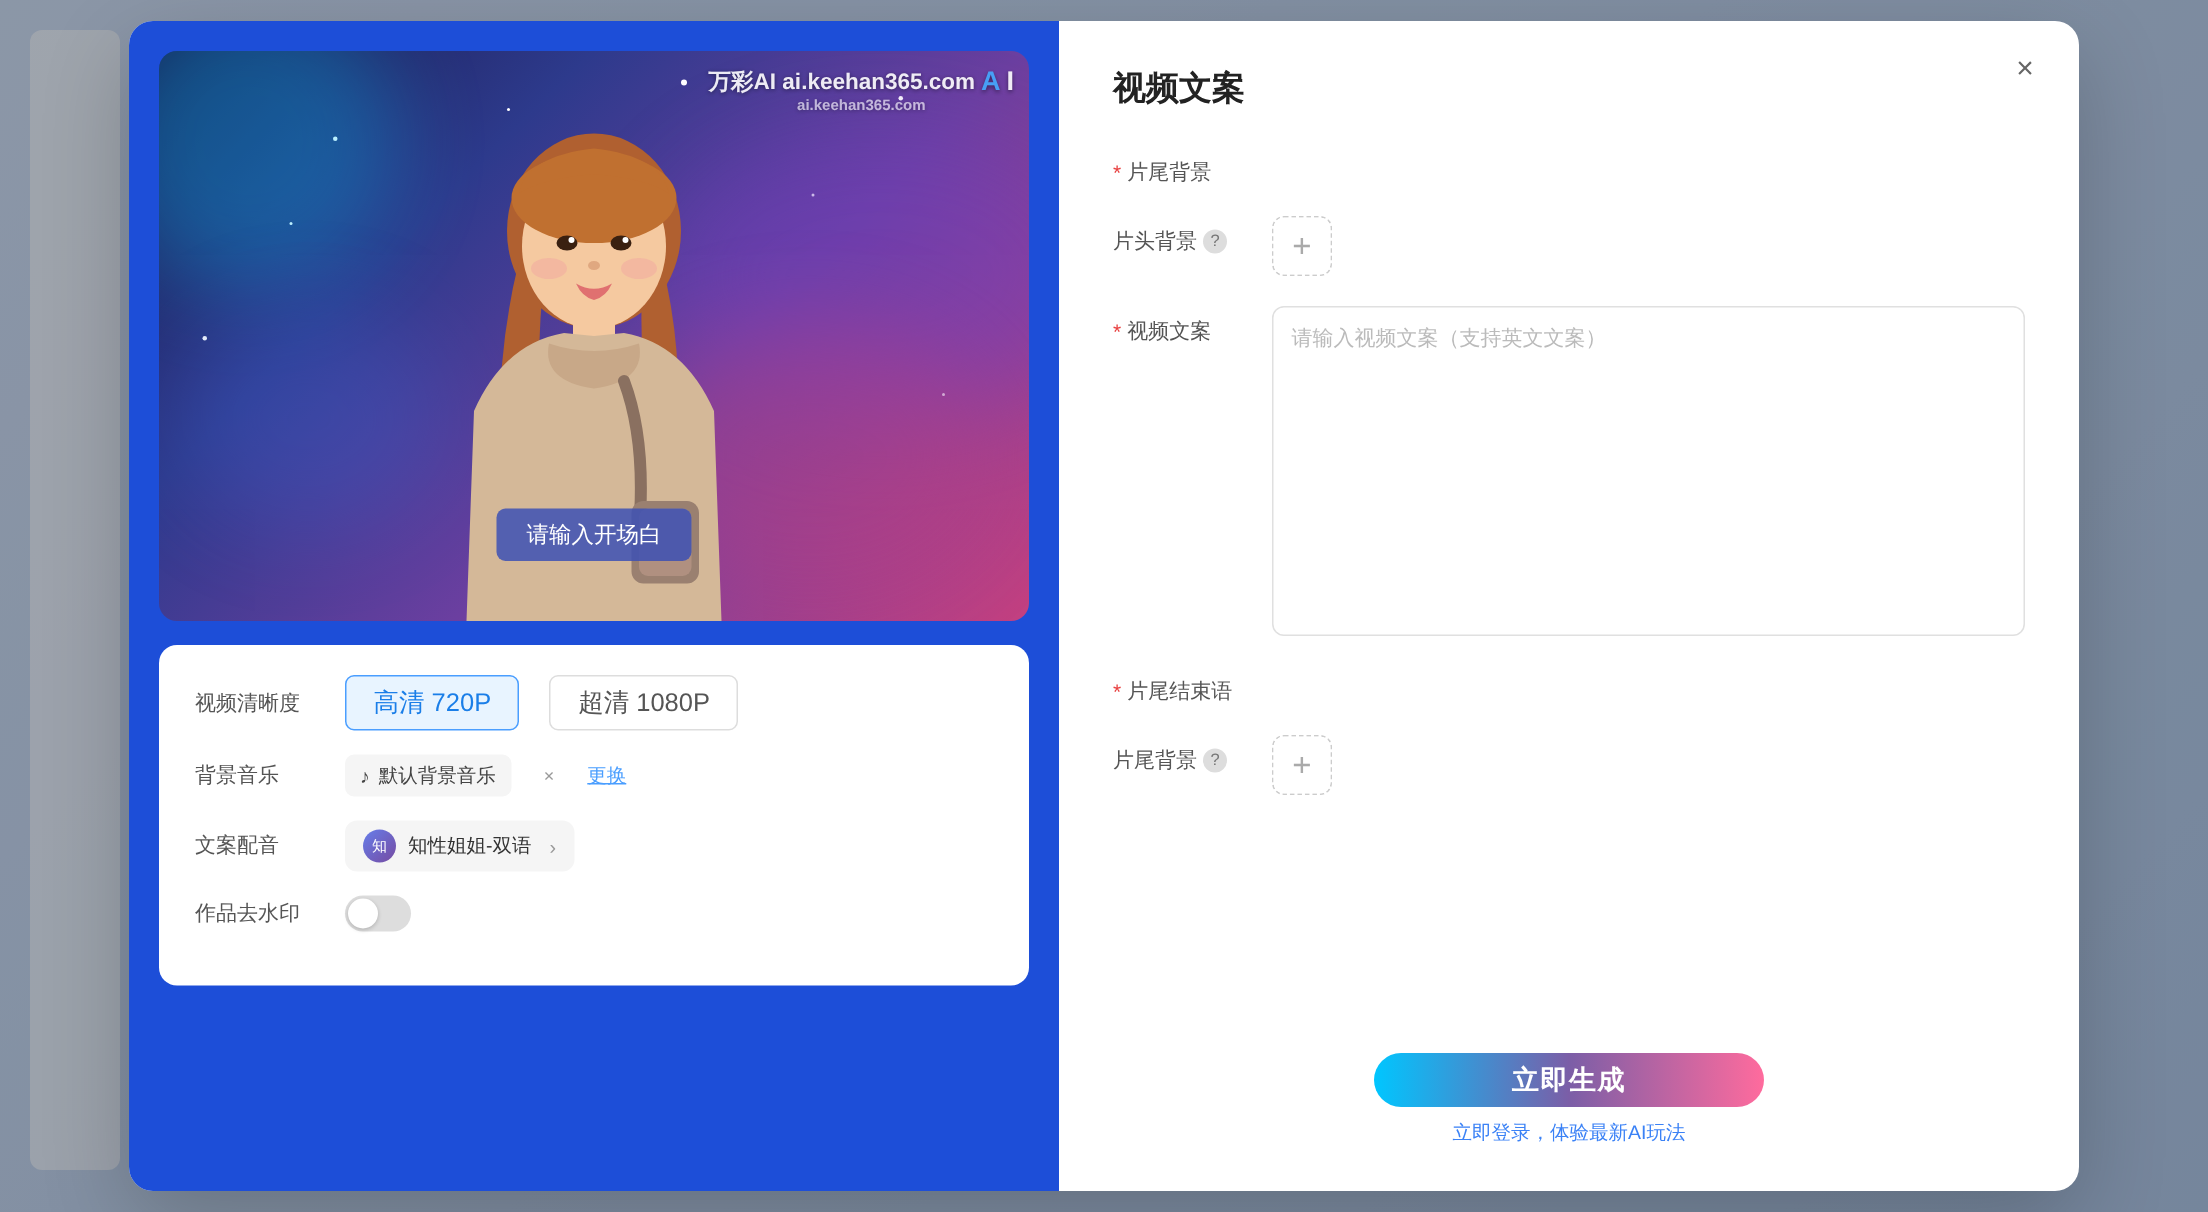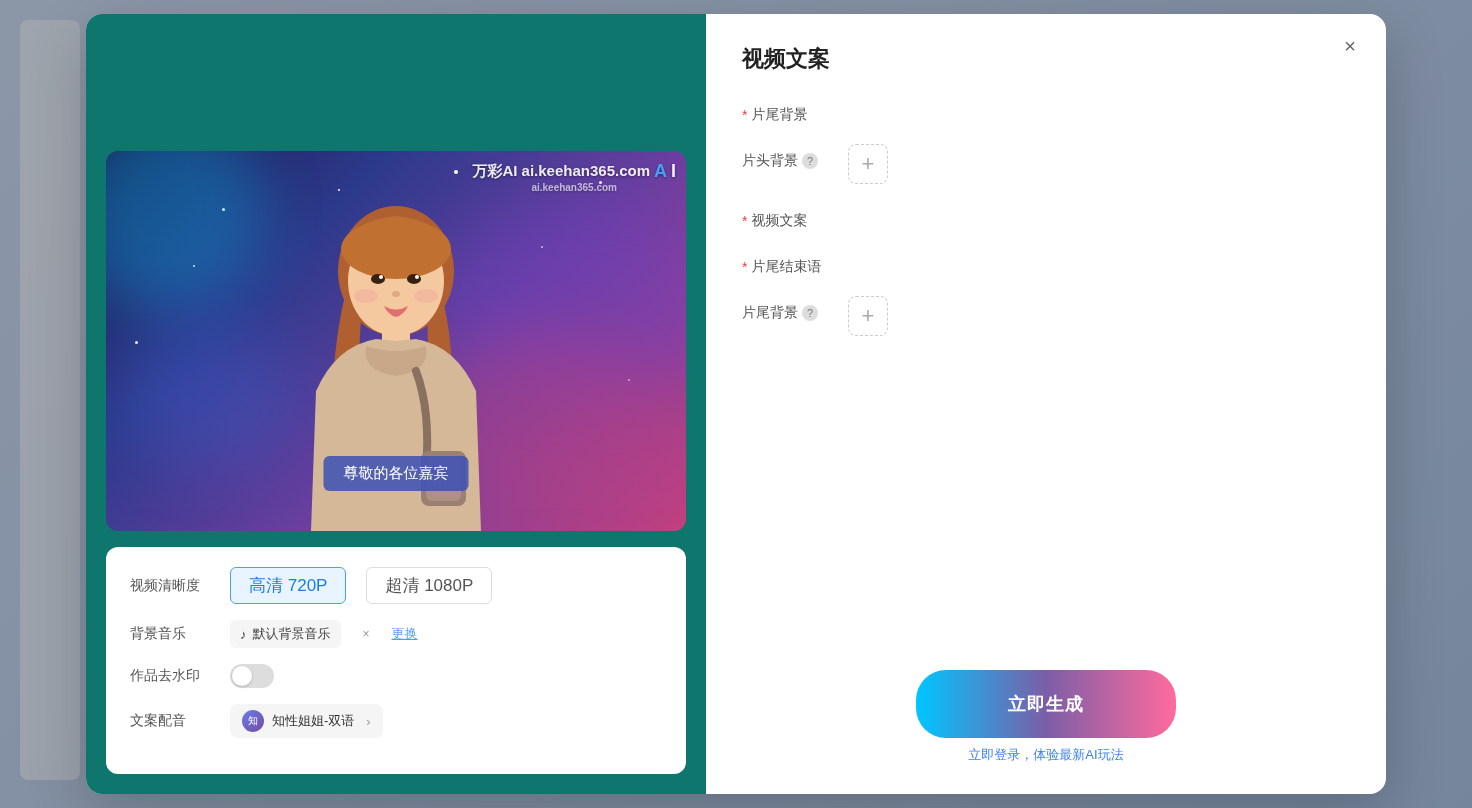--- a/index.html
+++ b/index.html
@@ -52,26 +52,25 @@
       justify-content: center;
       z-index: 10;
       border-radius: 50%;
     }
 
     
     .left-panel {
       width: 620px;
       flex-shrink: 0;
       padding: 20px;
-      background: #0f766e;
+      background: #1d4ed8;
       display: flex;
       flex-direction: column;
       gap: 16px;
       overflow-y: auto;
-      justify-content: flex-end;
     }
 
     
     .video-preview {
       border-radius: 12px;
       overflow: hidden;
       position: relative;
       background: linear-gradient(135deg, #1a1a4e 0%, #2d3a8c 30%, #6b3fa0 60%, #c44080 100%);
       height: 380px;
     }
@@ -344,21 +343,21 @@
       margin-top: auto;
       padding-top: 16px;
       display: flex;
       flex-direction: column;
       align-items: center;
       gap: 8px;
     }
 
     .generate-btn {
       width: 260px;
-      height: 68px;
+      height: 36px;
       background: linear-gradient(90deg, #00c6ff, #7b5ea7, #ff6b9d);
       border: none;
       border-radius: 30px;
       color: white;
       font-size: 18px;
       font-weight: 600;
       cursor: pointer;
       letter-spacing: 1px;
     }
 
@@ -458,21 +457,21 @@
           <path d="M60 200 Q80 155 120 148 L140 150 L160 148 Q200 155 220 200 L225 340 L55 340 Z" fill="#d4b898"></path>
 
           <path d="M110 155 Q140 165 170 155 Q175 180 140 185 Q105 180 110 155 Z" fill="#c8a888"></path>
 
           <path d="M160 180 Q175 220 170 280" stroke="#8a7060" stroke-width="8" fill="none" stroke-linecap="round"></path>
 
           <rect x="165" y="260" width="45" height="55" rx="8" fill="#9a8070"></rect>
           <rect x="170" y="265" width="35" height="45" rx="6" fill="#b09080"></rect>
         </svg>
 
-        <div class="subtitle-bar">尊敬的各位嘉宾</div>
+        <div class="subtitle-bar">请输入开场白</div>
       </div>
 
       <div class="settings-section">
 
         <div class="setting-row">
           <div class="setting-label">视频清晰度</div>
           <button class="quality-btn active">高清 720P</button>
           <button class="quality-btn">超清 1080P</button>
         </div>
 
@@ -480,34 +479,34 @@
           <div class="setting-label">背景音乐</div>
           <div class="music-tag">
             <span>♪</span>
             <span>默认背景音乐</span>
           </div>
           <span class="music-close">×</span>
           <span class="music-change">更换</span>
         </div>
 
         <div class="setting-row">
-          <div class="setting-label">作品去水印</div>
-          <div class="toggle-track">
-            <div class="toggle-thumb"></div>
-          </div>
-        </div>
-
-        <div class="setting-row">
           <div class="setting-label">文案配音</div>
           <div class="voice-selector">
             <div class="voice-avatar">知</div>
             <span>知性姐姐-双语</span>
             <span class="voice-chevron">›</span>
           </div>
         </div>
+
+        <div class="setting-row">
+          <div class="setting-label">作品去水印</div>
+          <div class="toggle-track">
+            <div class="toggle-thumb"></div>
+          </div>
+        </div>
       </div>
     </div>
 
     <div class="right-panel">
       <div class="right-title">视频文案</div>
 
       <div class="form-row">
         <div class="form-label">
           <span class="required">*</span>
           <span>片尾背景</span>
@@ -520,20 +519,21 @@
           <span class="help-icon">?</span>
         </div>
         <button class="add-btn">+</button>
       </div>
 
       <div class="form-row">
         <div class="form-label">
           <span class="required">*</span>
           <span>视频文案</span>
         </div>
+        <textarea class="form-textarea" placeholder="请输入视频文案（支持英文文案）" style=""></textarea>
       </div>
 
       <div class="form-row">
         <div class="form-label">
           <span class="required">*</span>
           <span>片尾结束语</span>
         </div>
       </div>
 
       <div class="form-row">

